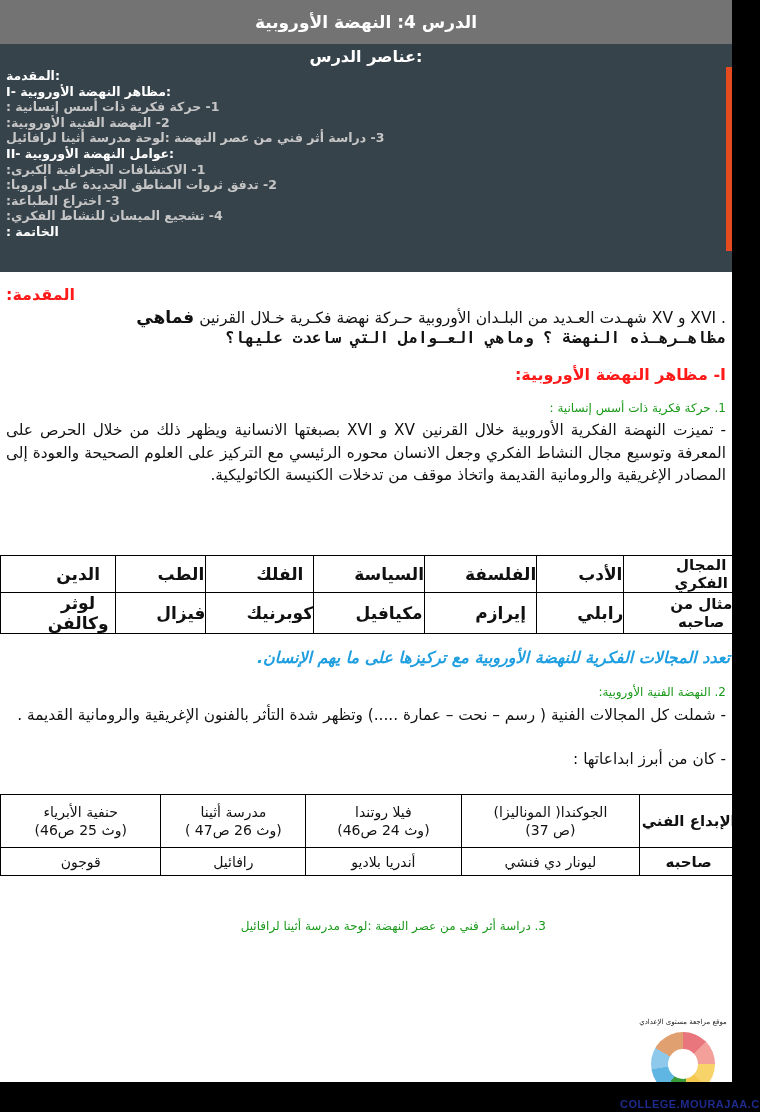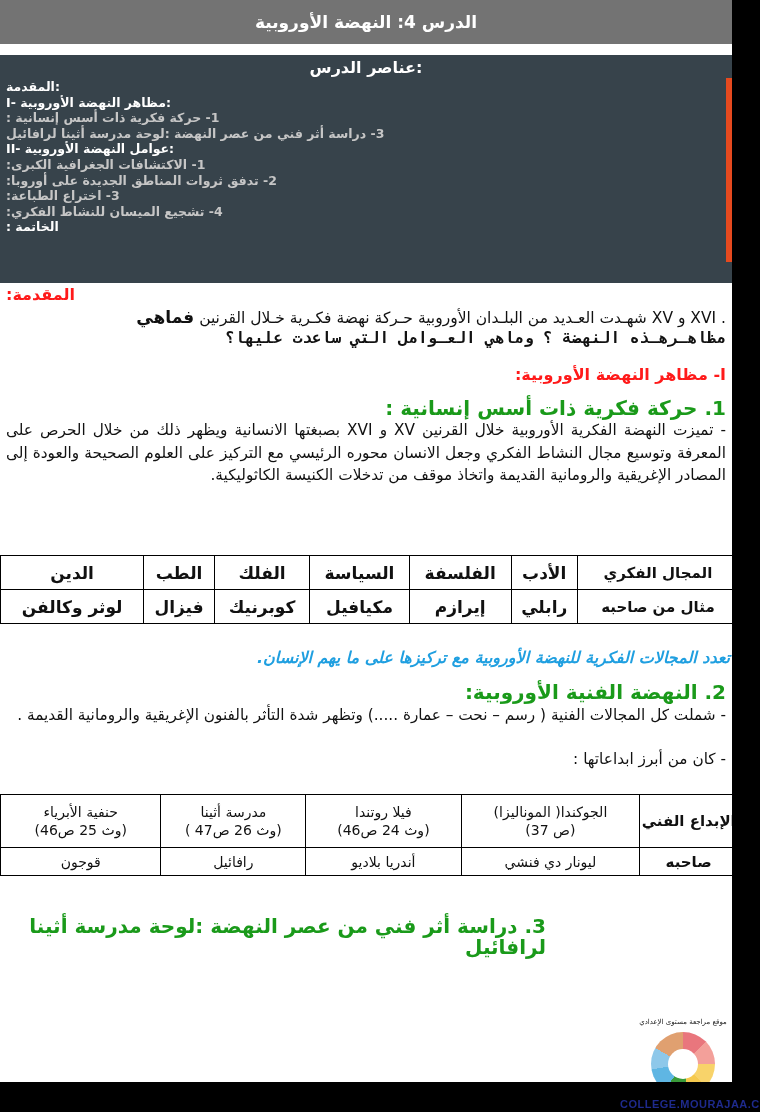--- a/index.html
+++ b/index.html
@@ -1,37 +1,37 @@
 <!DOCTYPE html>
 <html><head>
 <meta charset="utf-8">
 <style>
   html,body{margin:0;padding:0;}
   body{width:760px;height:1112px;position:relative;overflow:hidden;background:#ffffff;font-family:"DejaVu Sans",sans-serif;}
   .page{position:absolute;left:0;top:0;width:732px;height:1082px;background:#fff;}
   .black-right{position:absolute;left:732px;top:0;width:28px;height:1112px;background:#000;}
   .black-bottom{position:absolute;left:0;top:1082px;width:760px;height:30px;background:#000;}
   .hdr{position:absolute;left:0;top:0;width:732px;height:44px;background:#737373;color:#fff;font-weight:bold;font-size:17px;text-align:center;line-height:44px;direction:rtl;}
-  .toc{position:absolute;left:0;top:44px;width:732px;height:228px;background:#37434b;color:#d8d8d8;direction:rtl;margin-top:11px;}
+  .toc{position:absolute;left:0;top:44px;width:732px;height:228px;background:#37434b;color:#d8d8d8;direction:rtl;}
   .toc-title{position:absolute;left:0;top:2px;width:732px;text-align:center;color:#fff;font-weight:bold;font-size:16px;line-height:22px;}
   .toc-bar{position:absolute;left:726px;top:23px;width:6px;height:184px;background:#e64a1f;}
   .toc-list{position:absolute;left:6px;top:24px;width:700px;direction:ltr;text-align:left;}
   .toc-item{font-size:12.5px;line-height:15.6px;font-weight:bold;white-space:nowrap;unicode-bidi:plaintext;}
   .toc-item.main{color:#ffffff;}
   .toc-item.sub{color:#c6c6c6;}
   .txt{position:absolute;left:6px;width:720px;direction:rtl;font-size:15px;line-height:21px;color:#111;}
   .red{color:#ff1a1a;font-weight:bold;font-size:16px;}
-  .green{color:#1a9a1a;font-weight:bold;font-size:20px;}
+  .green{color:#1a9a1a;font-weight:normal;font-size:12px;}
   .blue{color:#1f9fe0;font-weight:bold;font-size:16px;}
   .bold{font-weight:bold;}
   .ltrline{direction:ltr;text-align:left;unicode-bidi:plaintext;}
   table.t{position:absolute;border-collapse:collapse;direction:rtl;font-family:"DejaVu Sans",sans-serif;background:#fff;}
   table.t td{border:1.5px solid #000;text-align:center;color:#111;padding:0;}
   table.t1{left:0;top:555px;width:739px;height:67px;}
-  table.t1 td{font-size:17px;height:33px;font-weight:bold;}
+  table.t1 td{font-size:17px;height:33px;font-weight:bold;padding-left:40px;}
   table.t2{left:0;top:794px;width:738px;height:81px;}
   table.t2 td{font-size:14px;}
   table.t2 tr.r1 td{height:52px;line-height:18px;}
   table.t2 tr.r2 td{height:27px;}
   .hd-cell{font-weight:bold;font-size:15px !important;}
   .logo{position:absolute;left:638px;top:1018px;width:90px;height:78px;}
   .logo-ring{position:absolute;left:13px;top:14px;width:64px;height:64px;border-radius:50%;
     background:conic-gradient(#e9767d 0 45deg,#f3a09a 45deg 90deg,#f8d36a 90deg 135deg,#f5c94e 135deg 170deg,#3a9b3a 170deg 215deg,#5fb6e3 215deg 260deg,#8ec8ea 260deg 300deg,#e0a070 300deg 360deg);}
   .logo-hole{position:absolute;left:30px;top:31px;width:30px;height:30px;border-radius:50%;background:#fff;}
   .logo-arc{position:absolute;left:0;top:0;width:90px;font-size:7px;color:#222;text-align:center;direction:rtl;}
@@ -46,20 +46,21 @@
     <span>الدرس 4: النهضة الأوروبية</span>
   </div>
 
   <div class="toc">
     <div class="toc-title">:عناصر الدرس</div>
     <div class="toc-bar"></div>
     <div class="toc-list">
       <div class="toc-item main">:المقدمة</div>
       <div class="toc-item main">I- مظاهر النهضة الأوروبية:</div>
       <div class="toc-item sub">1- حركة فكرية ذات أسس إنسانية :</div>
+      <div class="toc-item sub">2- النهضة الفنية الأوروبية:</div>
       <div class="toc-item sub">3- دراسة أثر فني من عصر النهضة :لوحة مدرسة أثينا لرافائيل</div>
       <div class="toc-item main">II- عوامل النهضة الأوروبية:</div>
       <div class="toc-item sub">1- الاكتشافات الجغرافية الكبرى:</div>
       <div class="toc-item sub">2- تدفق ثروات المناطق الجديدة على أوروبا:</div>
       <div class="toc-item sub">3- اختراع الطباعة:</div>
       <div class="toc-item sub">4- تشجيع الميسان للنشاط الفكري:</div>
       <div class="toc-item main">الخاتمة :</div>
     </div>
   </div>
 

